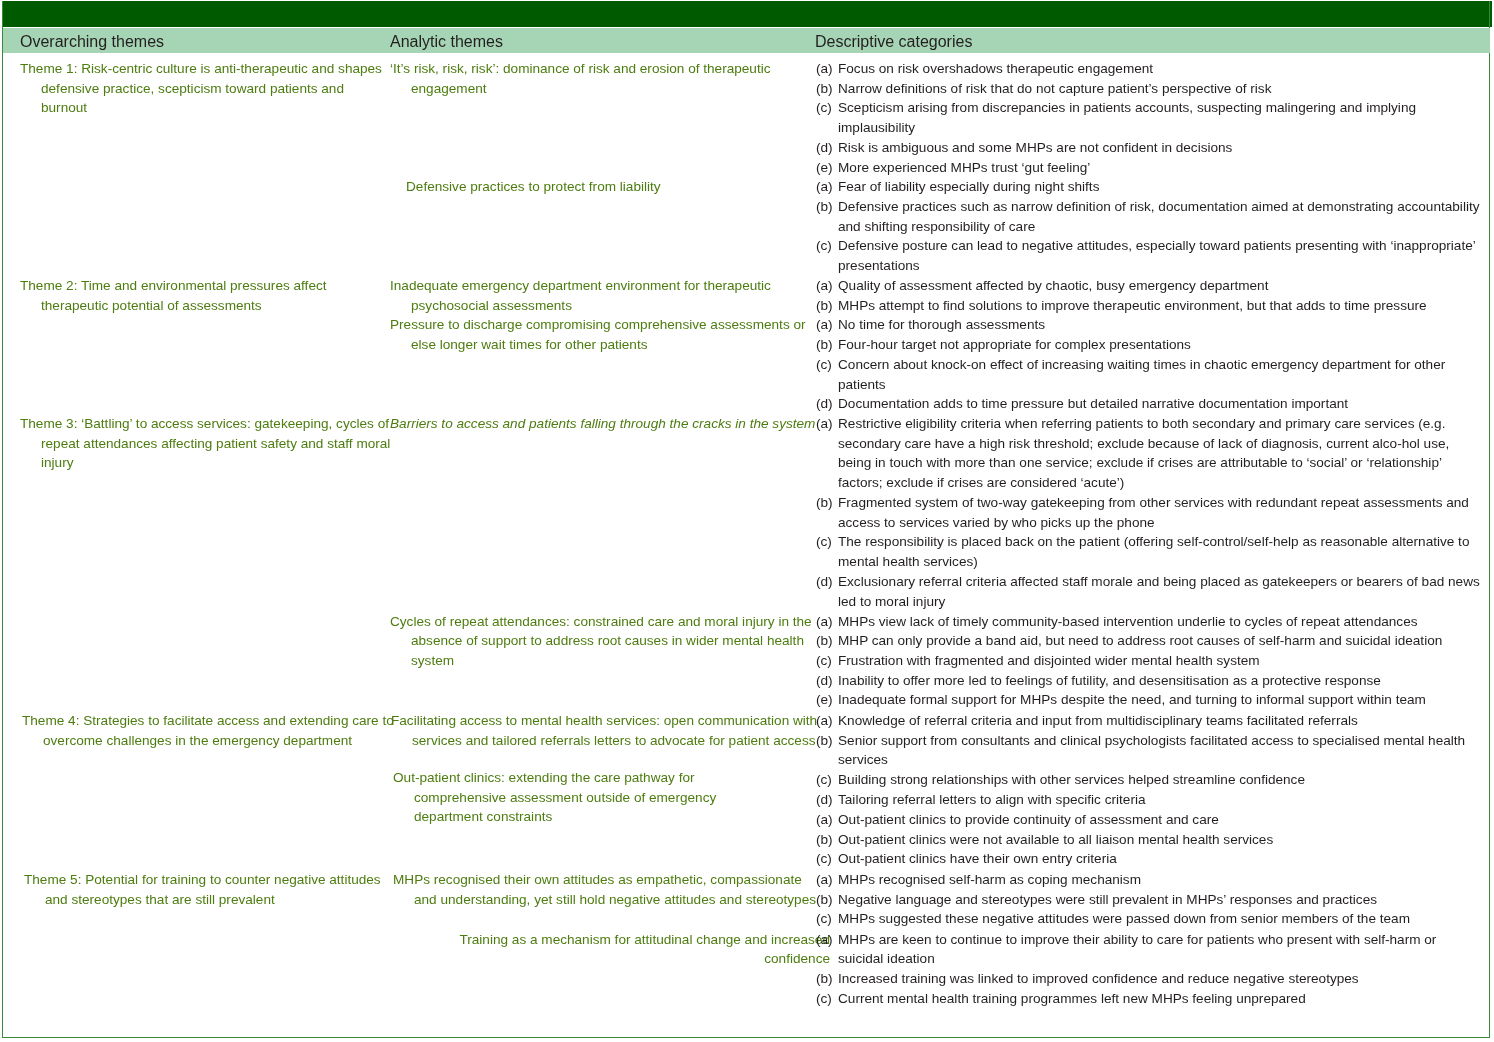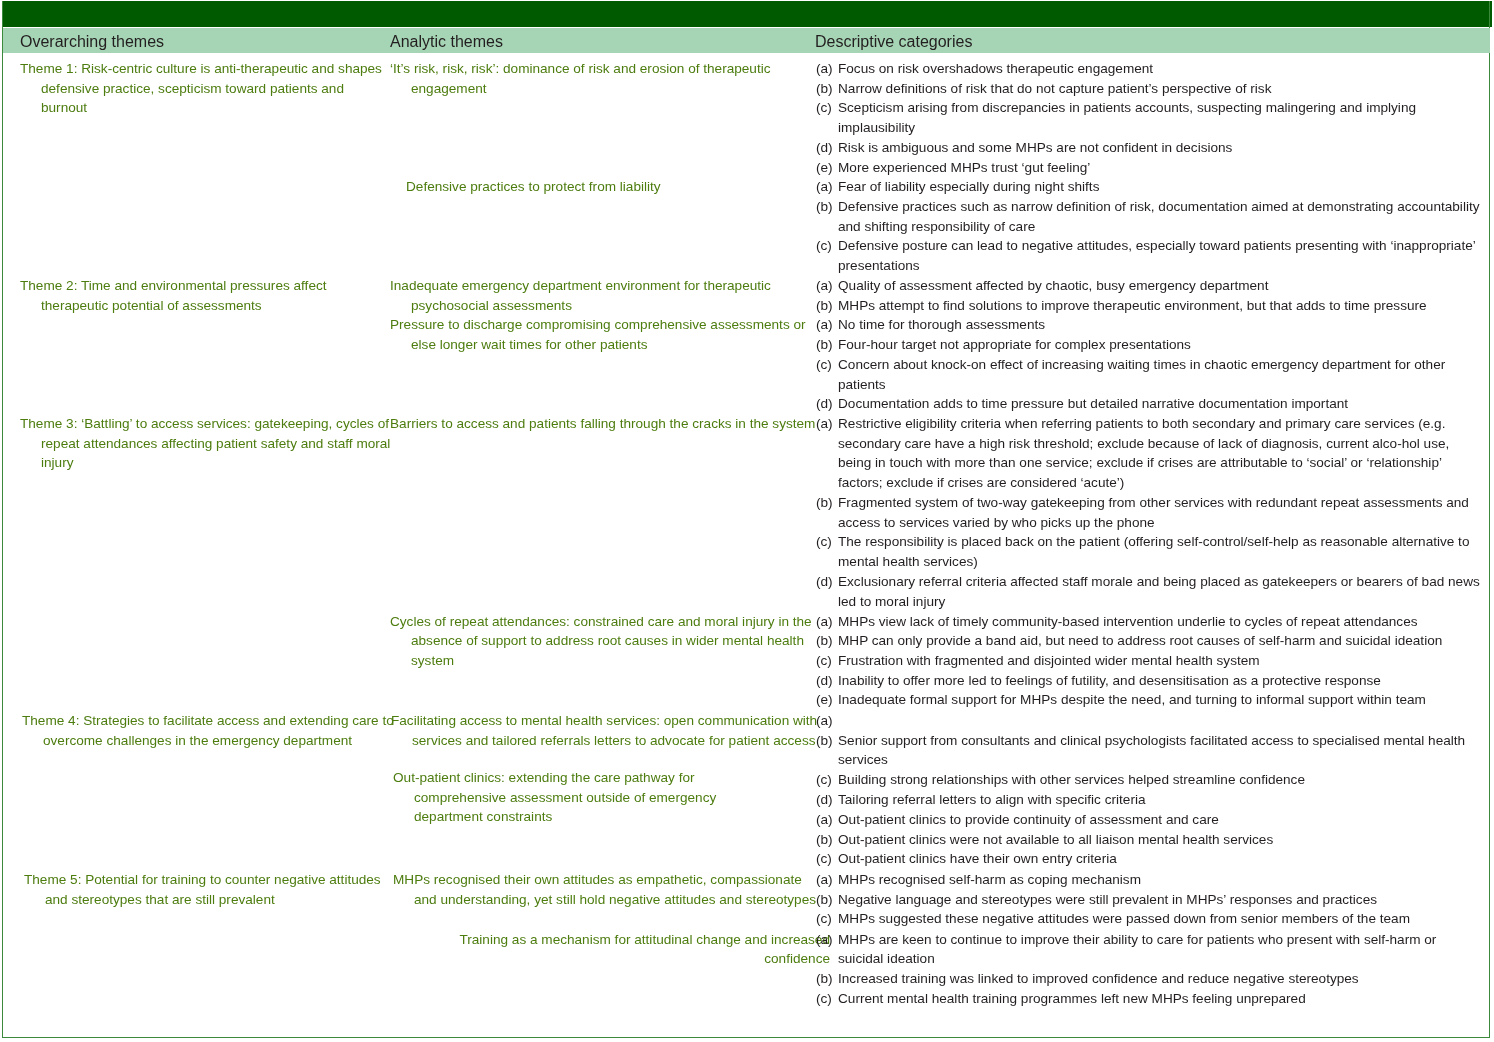--- a/index.html
+++ b/index.html
@@ -105,36 +105,36 @@
 <div class="desc" style="top:276px;"><span class="lbl">(a)</span><span>Quality of assessment affected by chaotic, busy emergency department</span></div>
 <div class="desc" style="top:295.7px;"><span class="lbl">(b)</span><span>MHPs attempt to find solutions to improve therapeutic environment, but that adds to time pressure</span></div>
 
 <div class="cell hang" style="left:390px; top:315.4px; width:400px;">Pressure to discharge compromising comprehensive assessments or else longer wait times for other patients</div>
 <div class="desc" style="top:315.4px;"><span class="lbl">(a)</span><span>No time for thorough assessments</span></div>
 <div class="desc" style="top:335.1px;"><span class="lbl">(b)</span><span>Four-hour target not appropriate for complex presentations</span></div>
 <div class="desc" style="top:354.8px;"><span class="lbl">(c)</span><span>Concern about knock-on effect of increasing waiting times in chaotic emergency department for other patients</span></div>
 <div class="desc" style="top:394.2px;"><span class="lbl">(d)</span><span>Documentation adds to time pressure but detailed narrative documentation important</span></div>
 
 <div class="cell hang" style="left:20px; top:414px; width:362px;">Theme 3: ‘Battling’ to access services: gatekeeping, cycles of repeat attendances affecting patient safety and staff moral injury</div>
-<div class="cell hang" style="left:390px; top:414px; width:415px;">Barriers to access and patients falling through the cracks in the system</div>
+<div class="cell hang" style="left:390px; top:414px; width:415px;font-style:italic;">Barriers to access and patients falling through the cracks in the system</div>
 <div class="desc" style="top:414px;"><span class="lbl">(a)</span><span>Restrictive eligibility criteria when referring patients to both secondary and primary care services (e.g. secondary care have a high risk threshold; exclude because of lack of diagnosis, current alco-hol use, being in touch with more than one service; exclude if crises are attributable to ‘social’ or ‘relationship’ factors; exclude if crises are considered ‘acute’)</span></div>
 <div class="desc" style="top:493px;"><span class="lbl">(b)</span><span>Fragmented system of two-way gatekeeping from other services with redundant repeat assessments and access to services varied by who picks up the phone</span></div>
 <div class="desc" style="top:532.4px;"><span class="lbl">(c)</span><span>The responsibility is placed back on the patient (offering self-control/self-help as reasonable alternative to mental health services)</span></div>
 <div class="desc" style="top:571.8px;"><span class="lbl">(d)</span><span>Exclusionary referral criteria affected staff morale and being placed as gatekeepers or bearers of bad news led to moral injury</span></div>
 
 <div class="cell hang" style="left:390px; top:611.5px; width:415px;">Cycles of repeat attendances: constrained care and moral injury in the absence of support to address root causes in wider mental health system</div>
 <div class="desc" style="top:611.5px;"><span class="lbl">(a)</span><span>MHPs view lack of timely community-based intervention underlie to cycles of repeat attendances</span></div>
 <div class="desc" style="top:631.2px;"><span class="lbl">(b)</span><span>MHP can only provide a band aid, but need to address root causes of self-harm and suicidal ideation</span></div>
 <div class="desc" style="top:650.9px;"><span class="lbl">(c)</span><span>Frustration with fragmented and disjointed wider mental health system</span></div>
 <div class="desc" style="top:670.6px;"><span class="lbl">(d)</span><span>Inability to offer more led to feelings of futility, and desensitisation as a protective response</span></div>
 <div class="desc" style="top:690.3px;"><span class="lbl">(e)</span><span>Inadequate formal support for MHPs despite the need, and turning to informal support within team</span></div>
 
 <div class="cell hang" style="left:22px; top:711px; width:352px;">Theme 4: Strategies to facilitate access and extending care to overcome challenges in the emergency department</div>
 <div class="cell hang" style="left:391px; top:711px; width:415px;">Facilitating access to mental health services: open communication with services and tailored referrals letters to advocate for patient access</div>
-<div class="desc" style="top:711px;"><span class="lbl">(a)</span></div>
+<div class="desc" style="top:711px;"><span class="lbl">(a)</span><span>Knowledge of referral criteria and input from multidisciplinary teams facilitated referrals</span></div>
 <div class="desc" style="top:730.7px;"><span class="lbl">(b)</span><span>Senior support from consultants and clinical psychologists facilitated access to specialised mental health services</span></div>
 <div class="desc" style="top:770.1px;"><span class="lbl">(c)</span><span>Building strong relationships with other services helped streamline confidence</span></div>
 <div class="desc" style="top:789.8px;"><span class="lbl">(d)</span><span>Tailoring referral letters to align with specific criteria</span></div>
 
 <div class="cell hang" style="left:393px; top:768px; width:360px;">Out-patient clinics: extending the care pathway for comprehensive assessment outside of emergency department constraints</div>
 <div class="desc" style="top:810px;"><span class="lbl">(a)</span><span>Out-patient clinics to provide continuity of assessment and care</span></div>
 <div class="desc" style="top:829.7px;"><span class="lbl">(b)</span><span>Out-patient clinics were not available to all liaison mental health services</span></div>
 <div class="desc" style="top:849.4px;"><span class="lbl">(c)</span><span>Out-patient clinics have their own entry criteria</span></div>
 
 <div class="cell hang" style="left:24px; top:870px; width:352px;">Theme 5: Potential for training to counter negative attitudes and stereotypes that are still prevalent</div>

